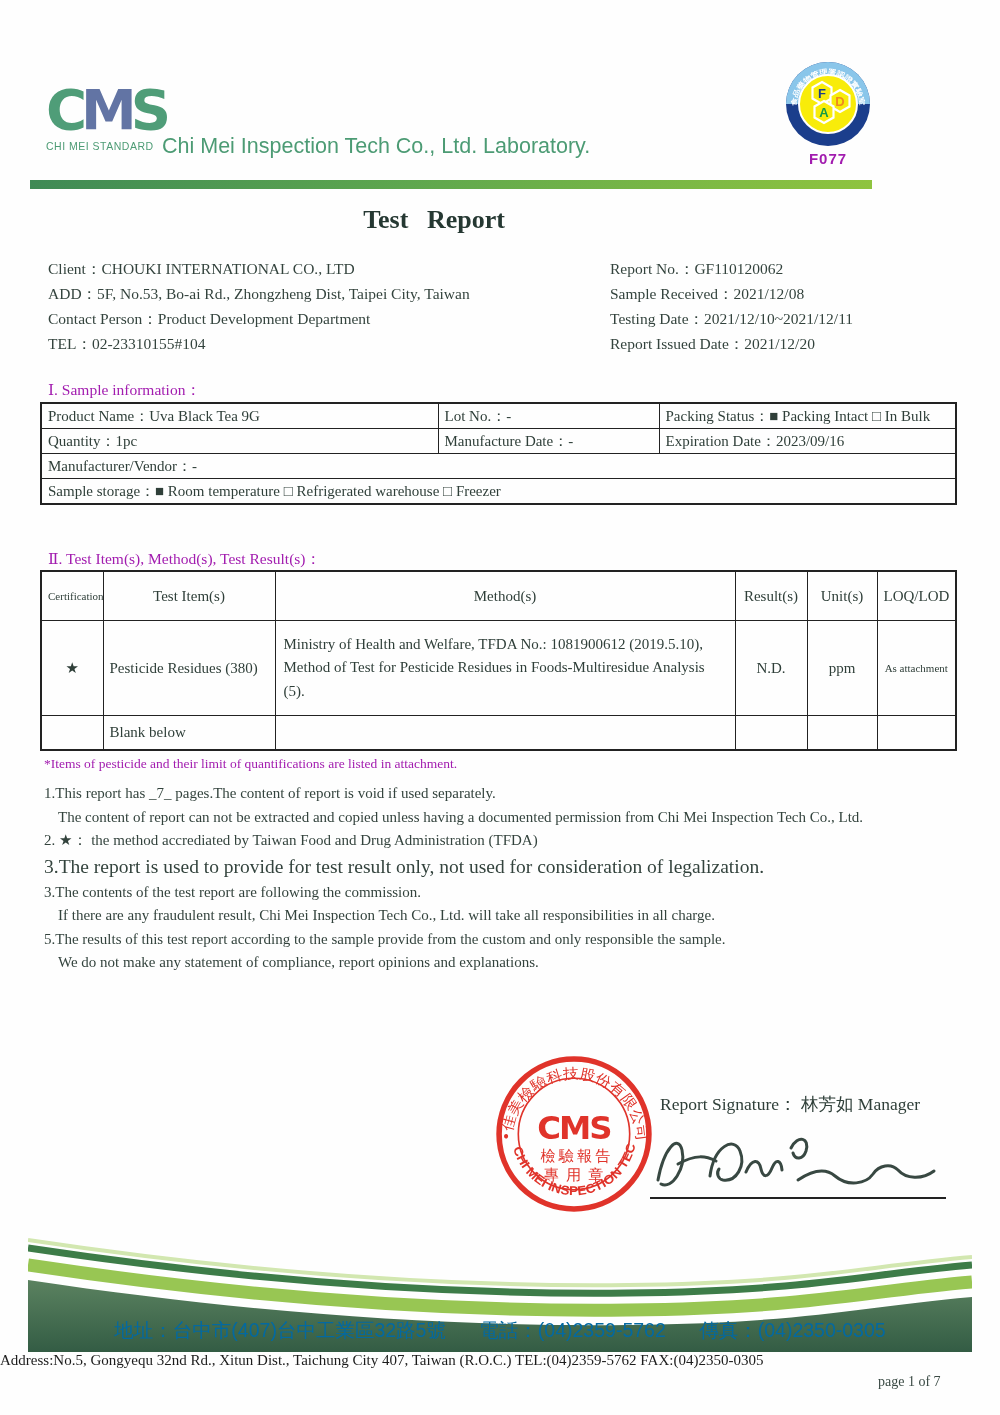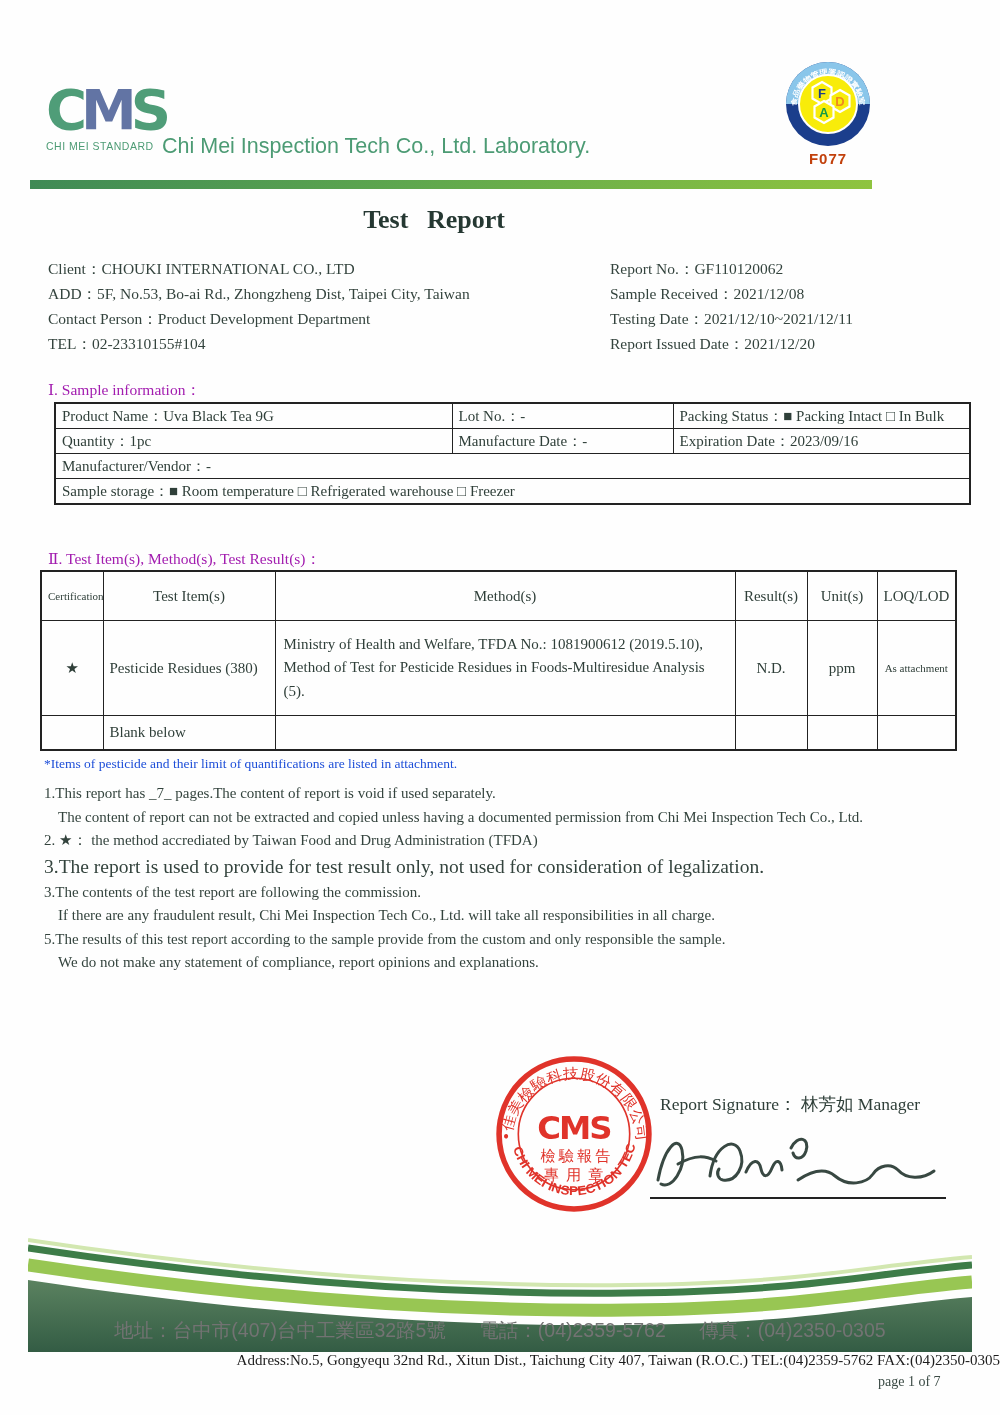--- a/index.html
+++ b/index.html
@@ -11,67 +11,67 @@
   .logo-letters{font-family:"DejaVu Sans",sans-serif;font-weight:900;font-size:56px;line-height:52px;letter-spacing:-6px;}
   .logo-letters .c,.logo-letters .s{color:#4f9d78;}
   .logo-letters .m{color:#6274a4;}
   .logo-caption{font-family:"Liberation Sans",sans-serif;font-size:10.5px;letter-spacing:.5px;color:#4c9b74;margin-top:4px;white-space:nowrap;}
   .company-zh{position:absolute;left:162px;top:88px;font-family:"Liberation Sans","DejaVu Sans",sans-serif;
               font-size:33px;color:#4c9b74;font-weight:500;white-space:nowrap;}
   .company-en{position:absolute;left:162px;top:134px;font-family:"Liberation Sans","DejaVu Sans",sans-serif;
               font-size:21.5px;color:#4c9b74;font-weight:500;white-space:nowrap;}
   .fda-badge{position:absolute;left:783px;top:60px;width:90px;height:90px;}
   .fda-code{position:absolute;left:783px;top:150px;width:90px;text-align:center;
-            font-family:"Liberation Sans",sans-serif;font-weight:bold;font-size:15px;color:#c2410c;letter-spacing:1px;}
+            font-family:"Liberation Sans",sans-serif;font-weight:bold;font-size:15px;color:#a21caf;letter-spacing:1px;}
   .header-bar{position:absolute;left:30px;top:180px;width:842px;height:9px;
               background:linear-gradient(90deg,#3f8a55 0%,#5ea74e 45%,#8fc43f 100%);}
 
   
   .report-title{position:absolute;left:0;top:205px;width:868px;text-align:center;
                 font-size:26px;font-weight:bold;color:#253832;word-spacing:12px;}
   .info-block{position:absolute;top:256px;font-size:15.5px;line-height:25px;color:#33433d;}
   .client-block{left:48px;width:540px;}
   .report-block{left:610px;width:380px;}
 
   
   .sec-title{position:absolute;left:48px;font-size:15.5px;color:#a21caf;}
   .sec1{top:380px;} .sec2{top:549px;}
   table.doc{border-collapse:collapse;table-layout:fixed;}
   table.doc td,table.doc th{border:1px solid #222;font-weight:normal;font-size:15px;color:#2f3f39;
        padding:0 6px;overflow:hidden;white-space:nowrap;}
-  .sample-table{position:absolute;left:40px;top:402px;width:915px;border:2px solid #222;margin-left:14px;}
+  .sample-table{position:absolute;left:40px;top:402px;width:915px;border:2px solid #222;}
   .sample-table td{height:24px;}
   .test-table{position:absolute;left:40px;top:570px;width:915px;border:2px solid #222;padding-left:48px;}
   .test-table th{height:48px;text-align:center;border-bottom:2px solid #222;}
   .test-table td{text-align:center;}
   .test-table .row1 td{height:94px;}
   .test-table .row2 td{height:33px;}
   .small-cell{font-size:11px !important;}
   .method-cell{text-align:left !important;white-space:normal !important;line-height:1.55;padding:0 8px !important;margin-left:15px;}
   .item-cell{text-align:left !important;}
   .star{font-size:19px;color:#111;}
-  .footnote{position:absolute;left:44px;top:756px;font-size:13.5px;color:#1d4ed8;}
+  .footnote{position:absolute;left:44px;top:756px;font-size:13.5px;color:#a21caf;}
 
   
   .notes{position:absolute;left:44px;top:782px;width:920px;font-size:15px;color:#33433d;}
   .notes .line{line-height:23.5px;}
   .notes .indent{padding-left:14px;}
   .notes .big{font-size:19.5px;line-height:28px;}
 
   
   .stamp{position:absolute;left:493px;top:1053px;width:162px;height:162px;}
   .sig-label{position:absolute;left:660px;top:1092px;font-size:17.5px;color:#2f3f39;white-space:nowrap;}
   .sig-scribble{position:absolute;left:648px;top:1118px;width:302px;height:86px;}
 
   
   .footer-wave{position:absolute;left:28px;top:1235px;width:944px;height:120px;}
-  .footer-zh{position:absolute;left:28px;top:1317px;width:944px;text-align:center;color:#737373;
+  .footer-zh{position:absolute;left:28px;top:1317px;width:944px;text-align:center;color:#0369a1;
              font-family:"Liberation Sans","DejaVu Sans",sans-serif;font-size:19.5px;font-weight:500;white-space:nowrap;}
   .footer-zh span{margin:0 14px;}
-  .footer-en{position:absolute;left:0;top:1352px;width:1000px;text-align:right;font-size:15px;color:#1c1c1c;}
+  .footer-en{position:absolute;left:0;top:1352px;width:1000px;text-align:left;font-size:15px;color:#1c1c1c;}
   .page-num{position:absolute;left:878px;top:1374px;font-size:14px;color:#3a4a44;}
 </style>
 </head>
 <body>
 
 <div class="page">
 
   <div class="logo-block">
     <div class="logo-letters"><span class="c">C</span><span class="m">M</span><span class="s">S</span></div>
     <div class="logo-caption">CHI MEI STANDARD</div>

